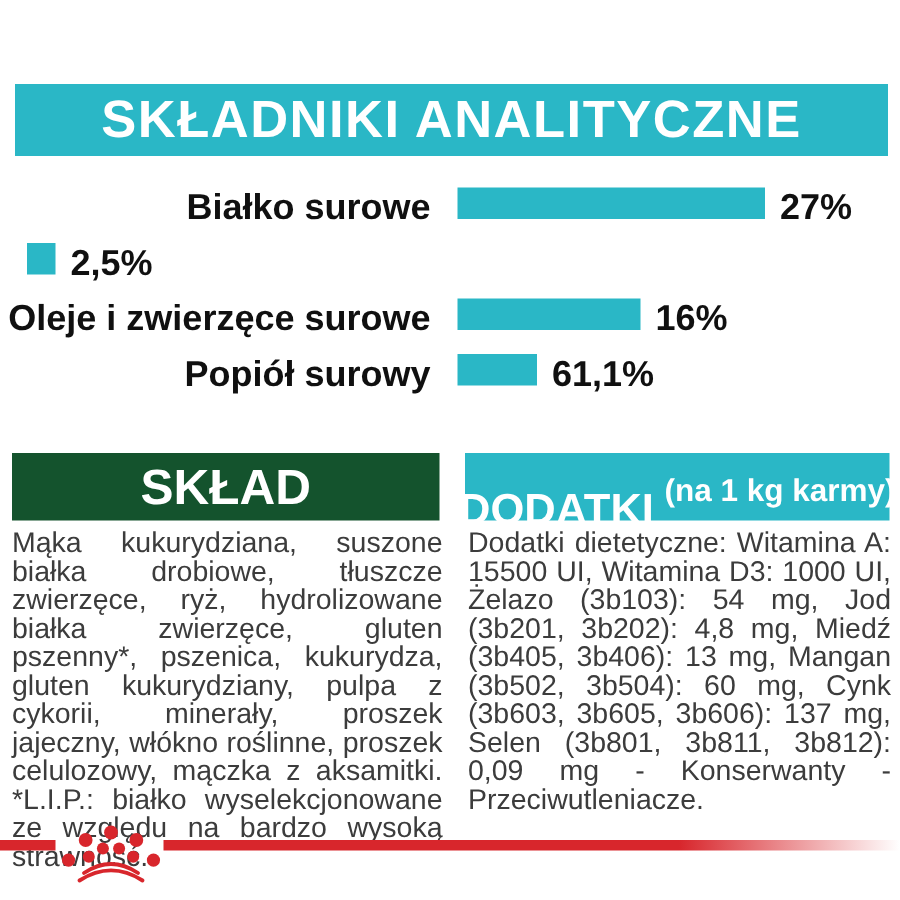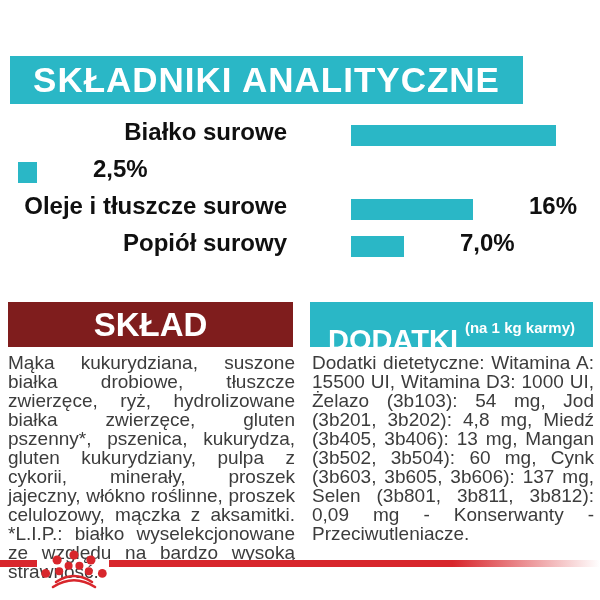--- a/index.html
+++ b/index.html
@@ -5,50 +5,50 @@
   html,body{margin:0;padding:0;}
   #page{
     position:relative;
     width:600px;height:600px;
     background:#ffffff;
     overflow:hidden;
     font-family:"Liberation Sans","DejaVu Sans",sans-serif;
   }
   
   .banner{
-    position:absolute;top:56px;left:10px;width:513px;height:48px;
+    position:absolute;top:56px;left:10px;width:582px;height:48px;
     display:flex;align-items:center;justify-content:center;
   }
   .banner-title{
     color:#ffffff;font-size:35px;font-weight:bold;letter-spacing:1px;
     white-space:nowrap;
   }
   
   .chart{position:absolute;top:125px;left:0;width:600px;}
   .chart-row{
-    display:flex;align-items:flex-end;height:21px;margin-bottom:16px;gap:46px;
+    display:flex;align-items:flex-start;height:21px;margin-bottom:16px;
   }
   .row-label{
     width:287px;flex:0 0 287px;text-align:right;
     font-size:24px;font-weight:bold;color:#101010;white-space:nowrap;
   }
   .row-bar{height:21px;margin-left:18px;flex:0 0 auto;}
   .row-value{
     margin-left:10px;font-size:24px;font-weight:bold;color:#101010;
     white-space:nowrap;
   }
   
   .section-header{
     position:absolute;top:302px;height:45px;
     display:flex;align-items:center;justify-content:center;
   }
   #sklad-header{left:8px;width:285px;}
   #dodatki-header{left:310px;width:283px;gap:7px;}
   .section-title{color:#ffffff;font-weight:bold;font-size:33px;white-space:nowrap;}
-  .section-subtitle{color:#ffffff;font-weight:bold;font-size:15px;white-space:nowrap;padding-top:6px;}
+  .section-subtitle{color:#ffffff;font-weight:bold;font-size:21px;white-space:nowrap;padding-top:6px;}
   #dodatki-header .section-title{font-size:29px;margin-top:31px;}
   
   .body-text{
     position:absolute;top:353px;
     font-size:19px;line-height:19px;color:#3c3c3c;
     text-align:justify;
   }
   #sklad-body{left:8px;width:287px;}
   #dodatki-body{left:312px;width:282px;}
   
@@ -74,34 +74,34 @@
         <div class="row-bar" style="width: 205px; background: rgb(42, 183, 198);"></div>
         <span class="row-value">27%</span>
       </div>
 
       <div class="chart-row">
         <div class="row-bar" style="width: 19px; background: rgb(42, 183, 198);"></div>
         <span class="row-value">2,5%</span>
       </div>
 
       <div class="chart-row">
-        <span class="row-label">Oleje i tłuszcze surowe</span>
+        <span class="row-label">Oleje i zwierzęce surowe</span>
         <div class="row-bar" style="width: 122px; background: rgb(42, 183, 198);"></div>
         <span class="row-value">16%</span>
       </div>
 
       <div class="chart-row">
         <span class="row-label">Popiół surowy</span>
         <div class="row-bar" style="width: 53px; background: rgb(42, 183, 198);"></div>
-        <span class="row-value">7,0%</span>
+        <span class="row-value">61,1%</span>
       </div>
     </div>
   </div>
 
-  <div class="section-header teal-bg" id="sklad-header" style="background: #7f1d1d;">
+  <div class="section-header teal-bg" id="sklad-header" style="background: #14532d;">
     <span class="section-title">SKŁAD</span>
   </div>
 
   <div class="section-header teal-bg" id="dodatki-header" style="background: rgb(42, 183, 198);">
     <span class="section-title">DODATKI</span>
     <span class="section-subtitle">(na 1 kg karmy)</span>
   </div>
 
   <div class="body-text" id="sklad-body">Mąka kukurydziana, suszone białka drobiowe, tłuszcze zwierzęce, ryż, hydrolizowane białka zwierzęce, gluten pszenny*, pszenica, kukurydza, gluten kukurydziany, pulpa z cykorii, minerały, proszek jajeczny, włókno roślinne, proszek celulozowy, mączka z aksamitki. *L.I.P.: białko wyselekcjonowane ze względu na bardzo wysoką strawność.</div>
 

